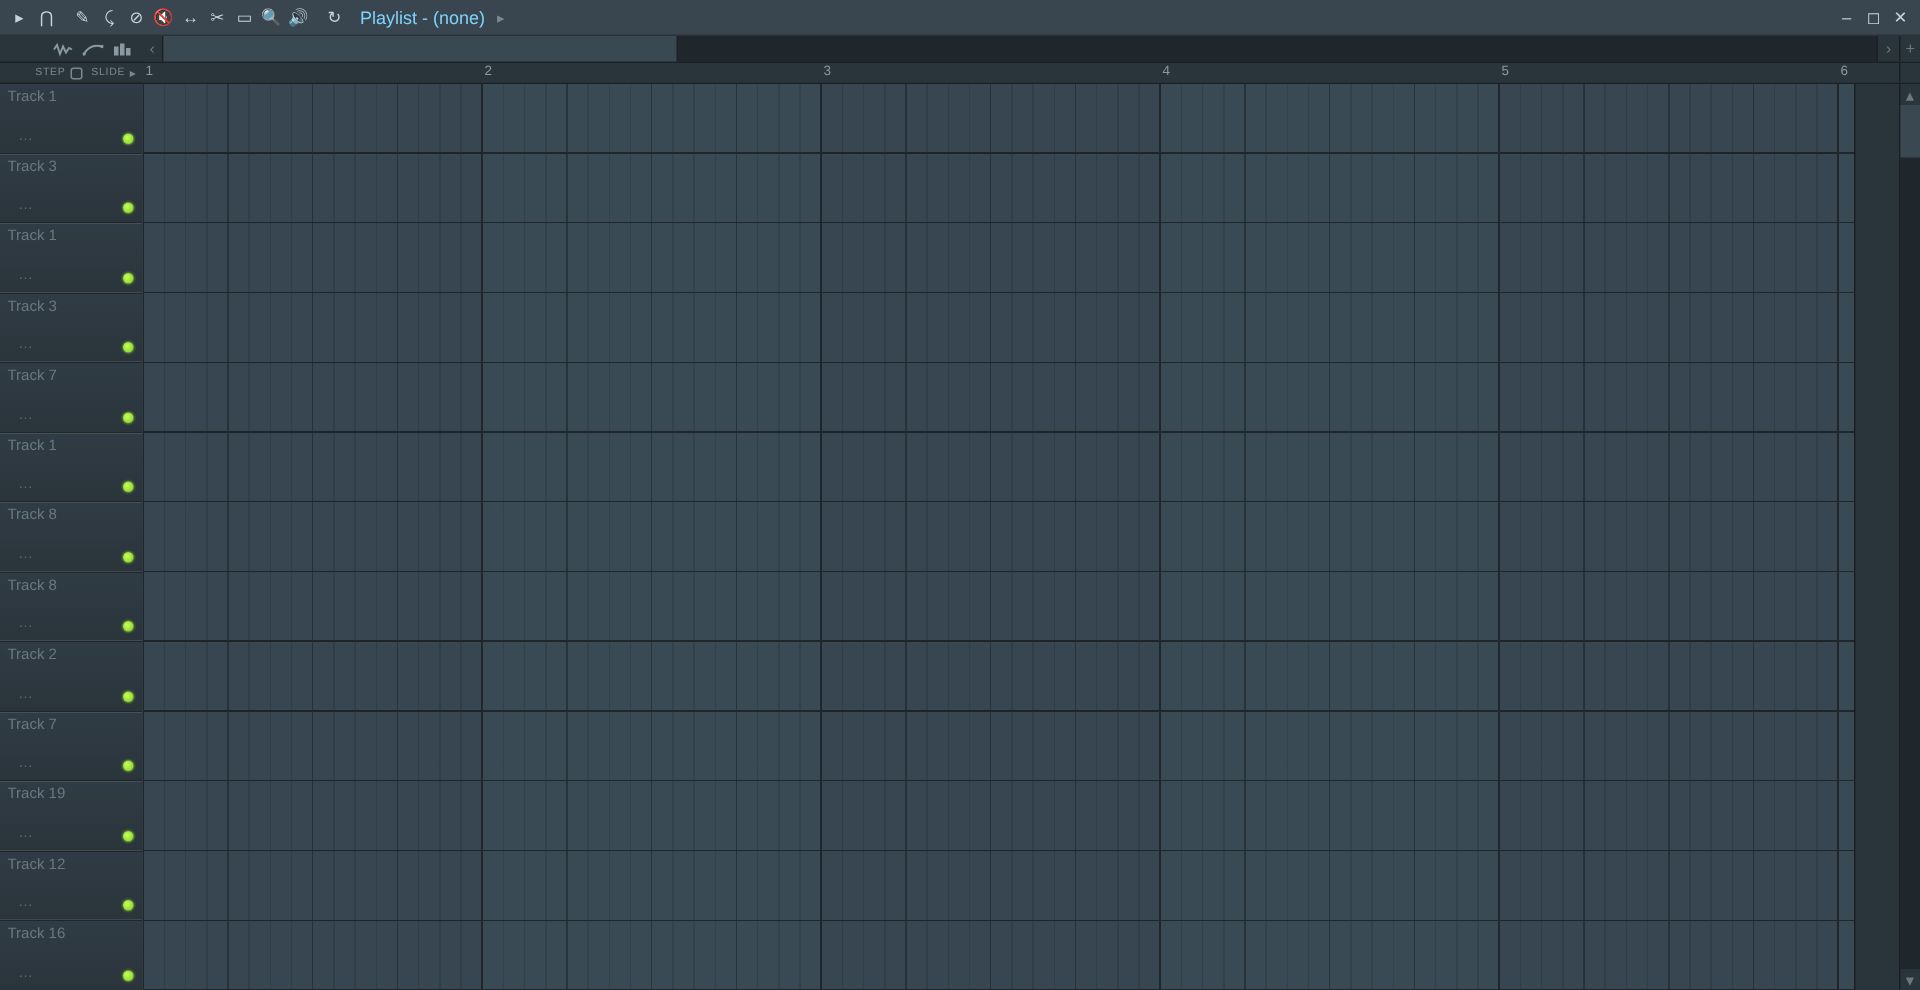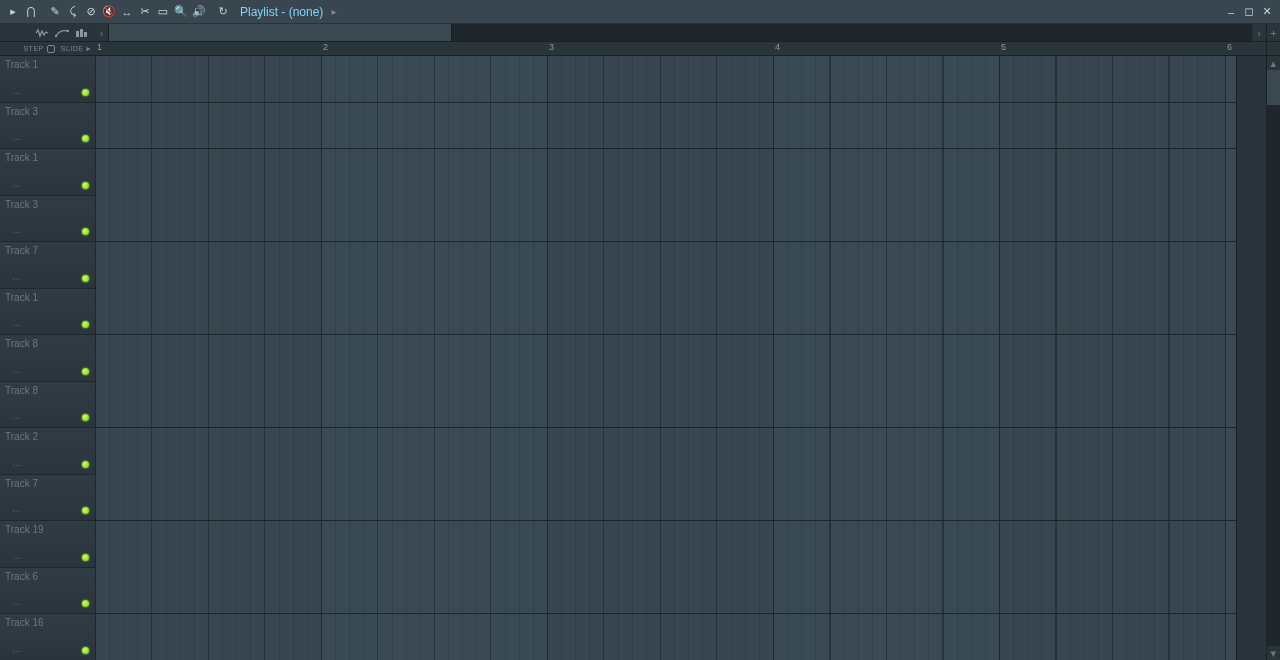--- a/index.html
+++ b/index.html
@@ -237,21 +237,21 @@
         <div class="track-label">Track 7</div>
         <div class="track-dots">…</div>
         <div class="track-led"></div>
       </div>
       <div class="track-head">
         <div class="track-label">Track 19</div>
         <div class="track-dots">…</div>
         <div class="track-led"></div>
       </div>
       <div class="track-head">
-        <div class="track-label">Track 6</div>
+        <div class="track-label">Track 12</div>
         <div class="track-dots">…</div>
         <div class="track-led"></div>
       </div>
       <div class="track-head">
         <div class="track-label">Track 16</div>
         <div class="track-dots">…</div>
         <div class="track-led"></div>
       </div>
     </div>
   <div class="grid-wrap">

